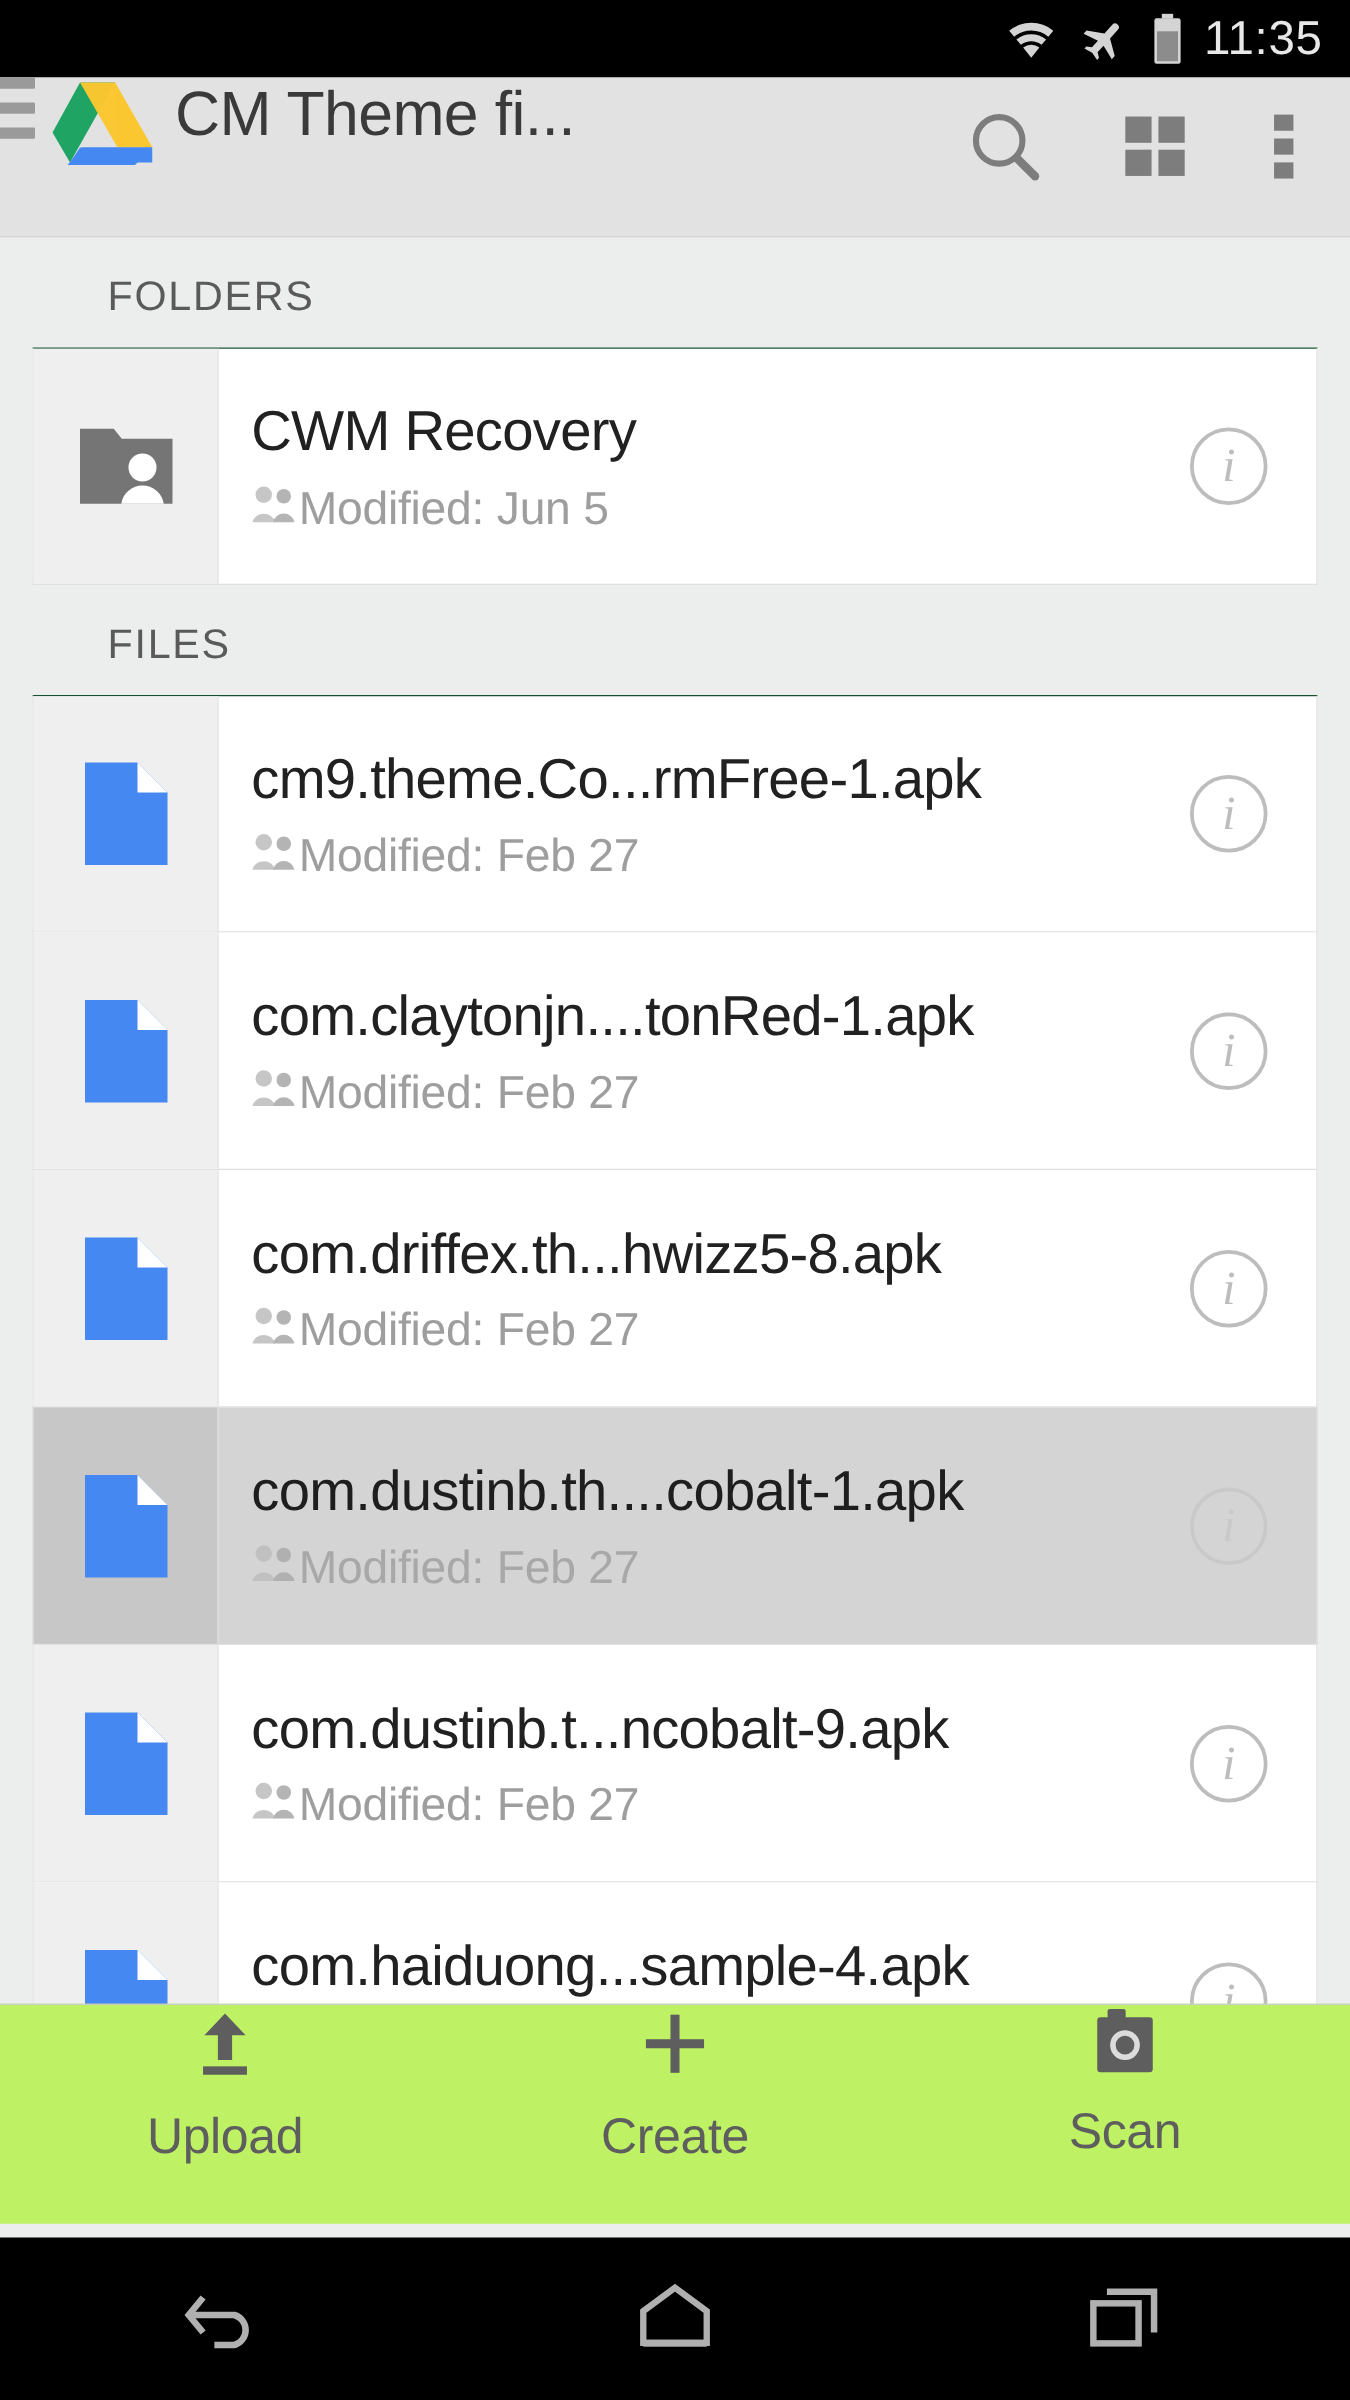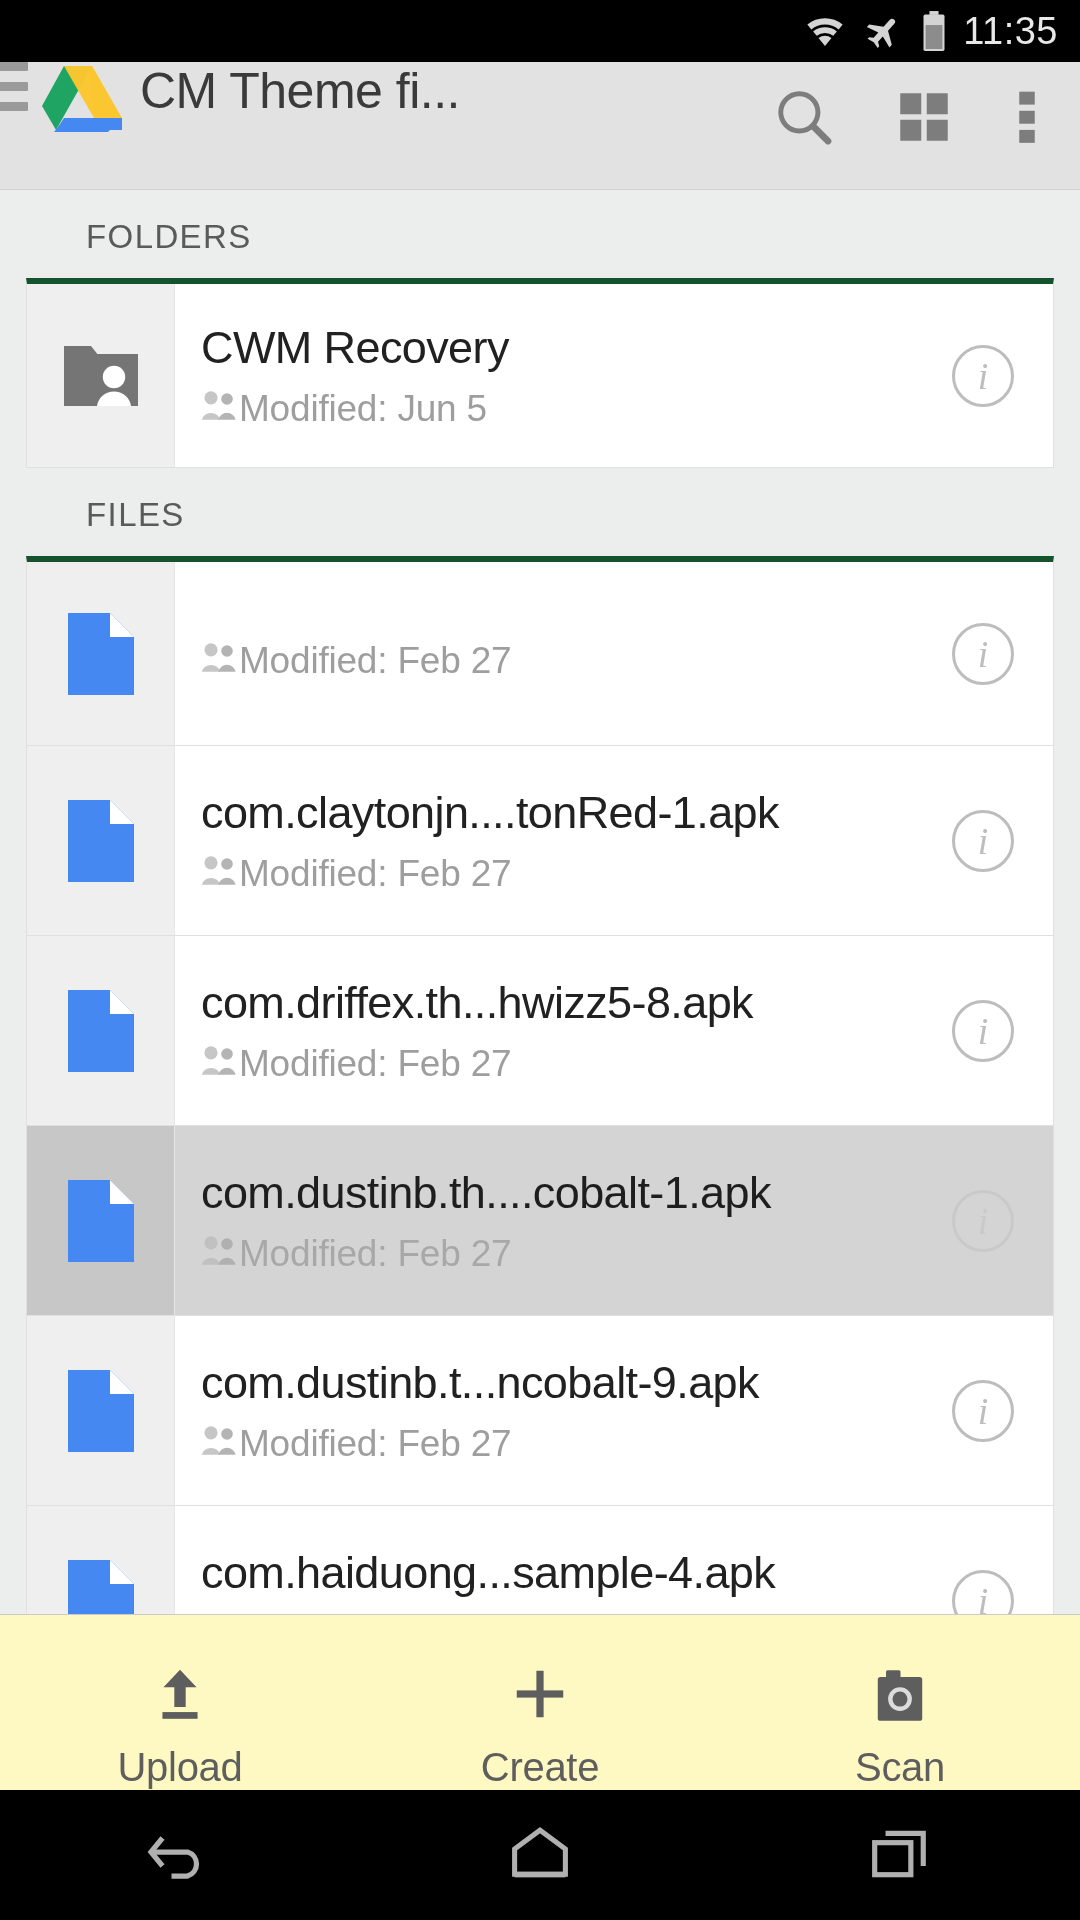--- a/index.html
+++ b/index.html
@@ -54,21 +54,21 @@
   .section-header {
     font-size:33px; color:#5a5a5a; letter-spacing:1.4px;
     padding:28px 0 22px 86px; background:#eceded;
   }
   .list-group { background:#eceded; }
   .row {
     display:flex; align-items:stretch; background:#ffffff;
     margin:0 26px 0 26px; min-height:190px;
     border:1px solid #e0e0e0; border-top:none;
   }
-  .row.first { border-top:6px solid #14532d; }
+  .row.first { border-top:1px solid #14532d; }
   .row.selected { background:#d4d4d4; }
   .row.selected .row-icon { background:#c7c7c7; }
   .row.selected .row-title { color:#1e1e1e; }
   .row.selected .row-sub { color:#a8a8a8; }
   .row.selected .info-circle { opacity:0.45; }
   .row-icon {
     width:148px; flex:0 0 148px; background:#efefef;
     display:flex; align-items:center; justify-content:center;
     border-right:1px solid #e6e6e6;
   }
@@ -90,22 +90,22 @@
   }
   .info-circle {
     width:62px; height:62px; border-radius:50%;
     border:3px solid #bdbdbd; display:flex; align-items:center;
     justify-content:center; color:#bdbdbd; font-size:38px;
     font-family:"Liberation Serif", serif; font-style:italic;
   }
 
   
   .bottombar {
-    position:absolute; left:0; right:0; bottom:130px; height:176px;
-    background:#fef9c3; display:flex; align-items:flex-end;
+    position:absolute; left:0; right:0; bottom:141px; height:176px;
+    background:#bef264; display:flex; align-items:flex-start;
     border-top:1px solid #cbcbcb;
   }
   .bb-item {
     flex:1 1 0; display:flex; flex-direction:column;
     align-items:center; justify-content:center; gap:16px;
   }
   .bb-label { font-size:40px; color:#5e5e5e; letter-spacing:-0.3px; }
 
   
   .navbar {
@@ -228,20 +228,21 @@
     <div class="list-group">
 
       <div class="row first">
         <div class="row-icon">
           <svg width="74" height="86" viewBox="0 0 37 43">
             <path d="M2 1 h21 l12 12 v29 h-33 Z" fill="#4688f1"></path>
             <path d="M23 1 v12 h12 Z" fill="#ffffff"></path>
           </svg>
         </div>
         <div class="row-body">
+          <div class="row-title">cm9.theme.Co...rmFree-1.apk</div>
           <div class="row-sub">
             <span>
               <svg width="38" height="32" viewBox="0 0 19 16">
                 <circle cx="5" cy="4.4" r="3.3" fill="#c6c6c6"></circle>
                 <path d="M0.4 15.4 a4.8 4.8 0 0 1 9.2 0 Z" fill="#c6c6c6"></path>
                 <circle cx="13" cy="5" r="2.9" fill="#b4b4b4"></circle>
                 <path d="M8.7 15.4 a4.4 4.4 0 0 1 8.6 0 Z" fill="#b4b4b4"></path>
               </svg>
             </span>
             <span>Modified: Feb 27</span>

